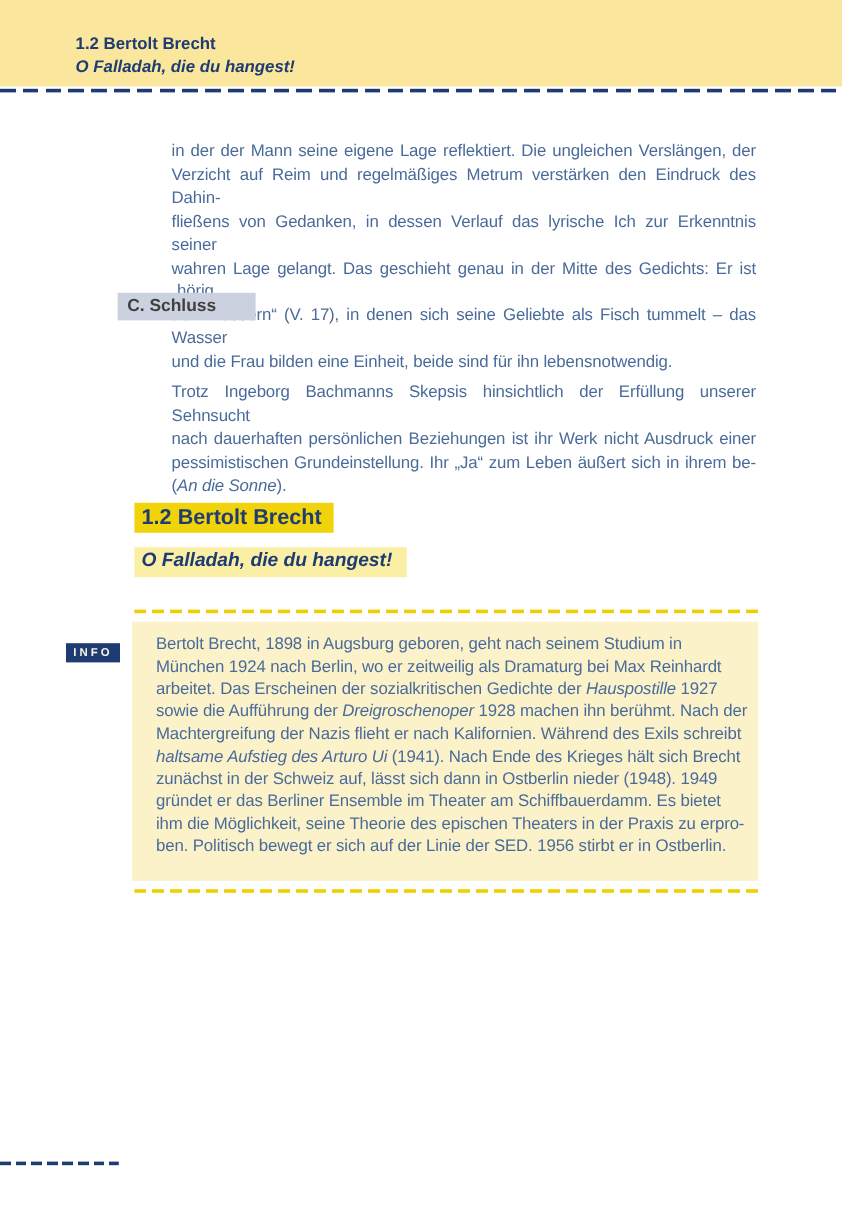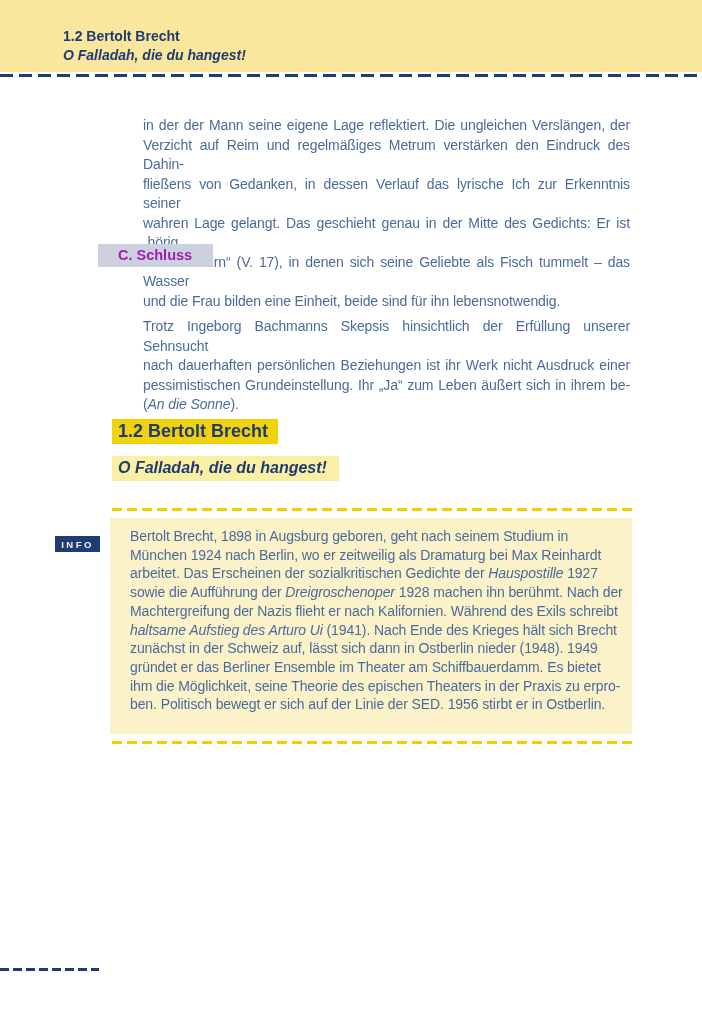--- a/index.html
+++ b/index.html
@@ -54,23 +54,23 @@
   }
   .para1 { left: 143px; top: 116px; width: 487px; line-height: 19.5px; }
   .para2 { left: 143px; top: 285px; width: 487px; line-height: 19.5px; margin-top: 32px; }
   .tline { white-space: nowrap; }
   .tline.just { white-space: normal; text-align: justify; text-align-last: justify; }
 
   
   .schluss-box {
     left: 98px; top: 244px; width: 115px; height: 23px;
     background: #CBD1DF;
-    color: #a21caf;
+    color: #404040;
     font-size: 14.5px; font-weight: bold;
-    line-height: 23px; padding-left: 20px;
+    line-height: 23px; padding-left: 8px;
   }
 
   
   .sec-head {
     left: 112px; top: 419px;
     display: inline-block;
     background: #F0D30A;
     color: #1E3B72;
     font-size: 18px; font-weight: bold;
     padding: 3px 10px 4px 6px;

